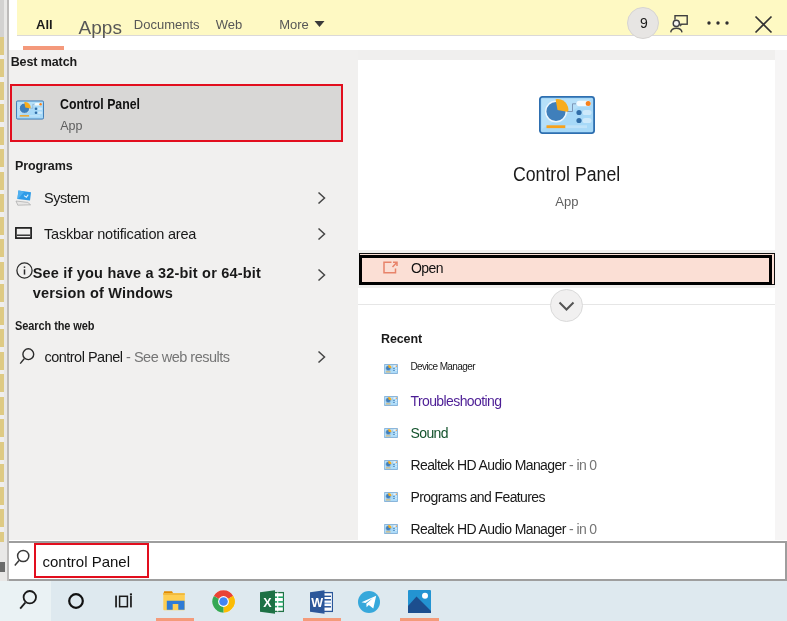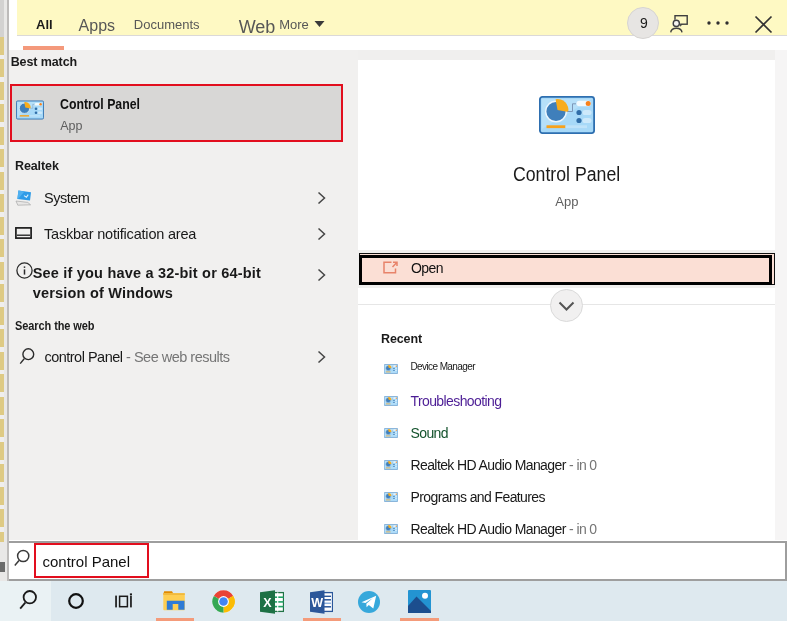--- a/index.html
+++ b/index.html
@@ -17,23 +17,23 @@
   <div class="abs" id="leftstrip" style="left:0;top:0;width:9px;height:581px;background:#E9E8E7;">
     <div class="abs" style="left:0;top:0;width:3.6px;height:37px;background:#D3D2D1;"></div>
     <div class="abs" style="left:0;top:37px;width:3.6px;height:505px;
       background:repeating-linear-gradient(to bottom,#DECA84 0,#DECA84 17.6px,#EFEEED 17.6px,#EFEEED 22.5px);"></div>
     <div class="abs" style="left:7.3px;top:0;width:1.4px;height:581px;background:#BDBBBA;"></div>
     <div class="abs" style="left:0;top:562px;width:5px;height:10px;background:#6b6b6b;"></div>
   </div>
 
   <div class="abs" id="tabbar" style="left:8.7px;top:0;width:778.3px;height:36px;background:#fef9c3;border-bottom:1px solid #DBD9D8;box-sizing:border-box;margin-left:8px;">
     <div class="abs" style="left:19.4px;top:17px;font-size:13px;font-weight:bold;color:#1a1a1a;">All</div>
-    <div class="abs" style="left:61.9px;top:17px;font-size:16px;color:#575757;">Apps</div>
+    <div class="abs" style="left:61.9px;top:17px;font-size:19px;color:#575757;">Apps</div>
     <div class="abs" style="left:117.1px;top:17px;font-size:13px;color:#575757;">Documents</div>
-    <div class="abs" style="left:222px;top:17px;font-size:18px;color:#575757;text-align:right;">Web</div>
+    <div class="abs" style="left:199px;top:17px;font-size:13px;color:#575757;text-align:right;">Web</div>
     <div class="abs" style="left:262.5px;top:17px;font-size:13px;color:#575757;">More</div>
     <svg class="abs" style="left:297.3px;top:20px;" width="11" height="8">
         <polygon points="0.5,1 10.5,1 5.5,7" fill="#3a3a3a"></polygon>
       </svg>
     <div class="abs" style="left:6.6px;top:46px;width:40.5px;height:4px;background:#F4997B;"></div>
 
     <div class="abs" style="left:610.3px;top:6.5px;width:32px;height:32px;border-radius:50%;background:#E7E5E3;border:1px solid #D6D4D2;box-sizing:border-box;">
       <div class="abs" style="left:0;top:7px;width:32px;text-align:center;font-size:14px;color:#1a1a1a;">9</div>
     </div>
     <svg class="abs" style="left:652.3px;top:13px;" width="20" height="20" viewBox="0 0 20 20" fill="none" stroke="#3f3f3f" stroke-width="1.4">
@@ -56,21 +56,21 @@
   <div class="abs" id="leftpanel" style="left:8.7px;top:50px;width:349.7px;height:490px;background:#F1F0EF;">
     <div class="abs hdr" style="left:2px;top:4.5px;">Best match</div>
 
     <div class="abs" style="left:1.3px;top:33.5px;width:333px;height:58px;border:2.8px solid #E20E1E;background:#D8D7D6;box-sizing:border-box;">
       <svg class="abs" style="left:4.2px;top:14.5px;" width="28" height="20" viewBox="0 0 56 38">
           <use href="#cpicon"></use>
         </svg>
       <div class="abs" style="left:47.8px;top:9.2px;font-size:15px;font-weight:600;color:#111;"><span style="display:inline-block;transform:scaleX(0.82);transform-origin:0 50%;">Control Panel</span></div>
       <div class="abs" style="left:48.3px;top:33.5px;font-size:12.5px;color:#5e5e5e;">App</div>
     </div>
-    <div class="abs hdr" style="left:6.3px;top:108.5px;">Realtek</div>
+    <div class="abs hdr" style="left:6.3px;top:108.5px;">Programs</div>
 
     <svg class="abs" style="left:6.8px;top:139.5px;" width="17" height="16" viewBox="0 0 17 16">
       <polygon points="3.4,0.6 16,2.2 15,10.4 2.4,9" fill="#2E9BE8"></polygon>
       <polygon points="3.4,0.6 9.5,1.4 3,9.1 2.4,9" fill="#4FB0F0"></polygon>
       <path d="M9 5.6 l2.4 1.6 l1.8 -2.6" stroke="#DDF0FC" stroke-width="1.1" fill="none"></path>
       <polygon points="1,11 12.8,12.4 15.6,14.8 2.8,15.2" fill="#E8E7E6" stroke="#A8A8A8" stroke-width="0.7"></polygon>
     </svg>
     <div class="abs item" style="left:35.3px;top:140px;letter-spacing:-0.5px;">System</div>
     <svg class="abs" style="left:308.8px;top:141px;" width="9" height="14">
         <path d="M1.5 1.5 L7.5 7 L1.5 12.5" fill="none" stroke="#454545" stroke-width="1.5"></path>

